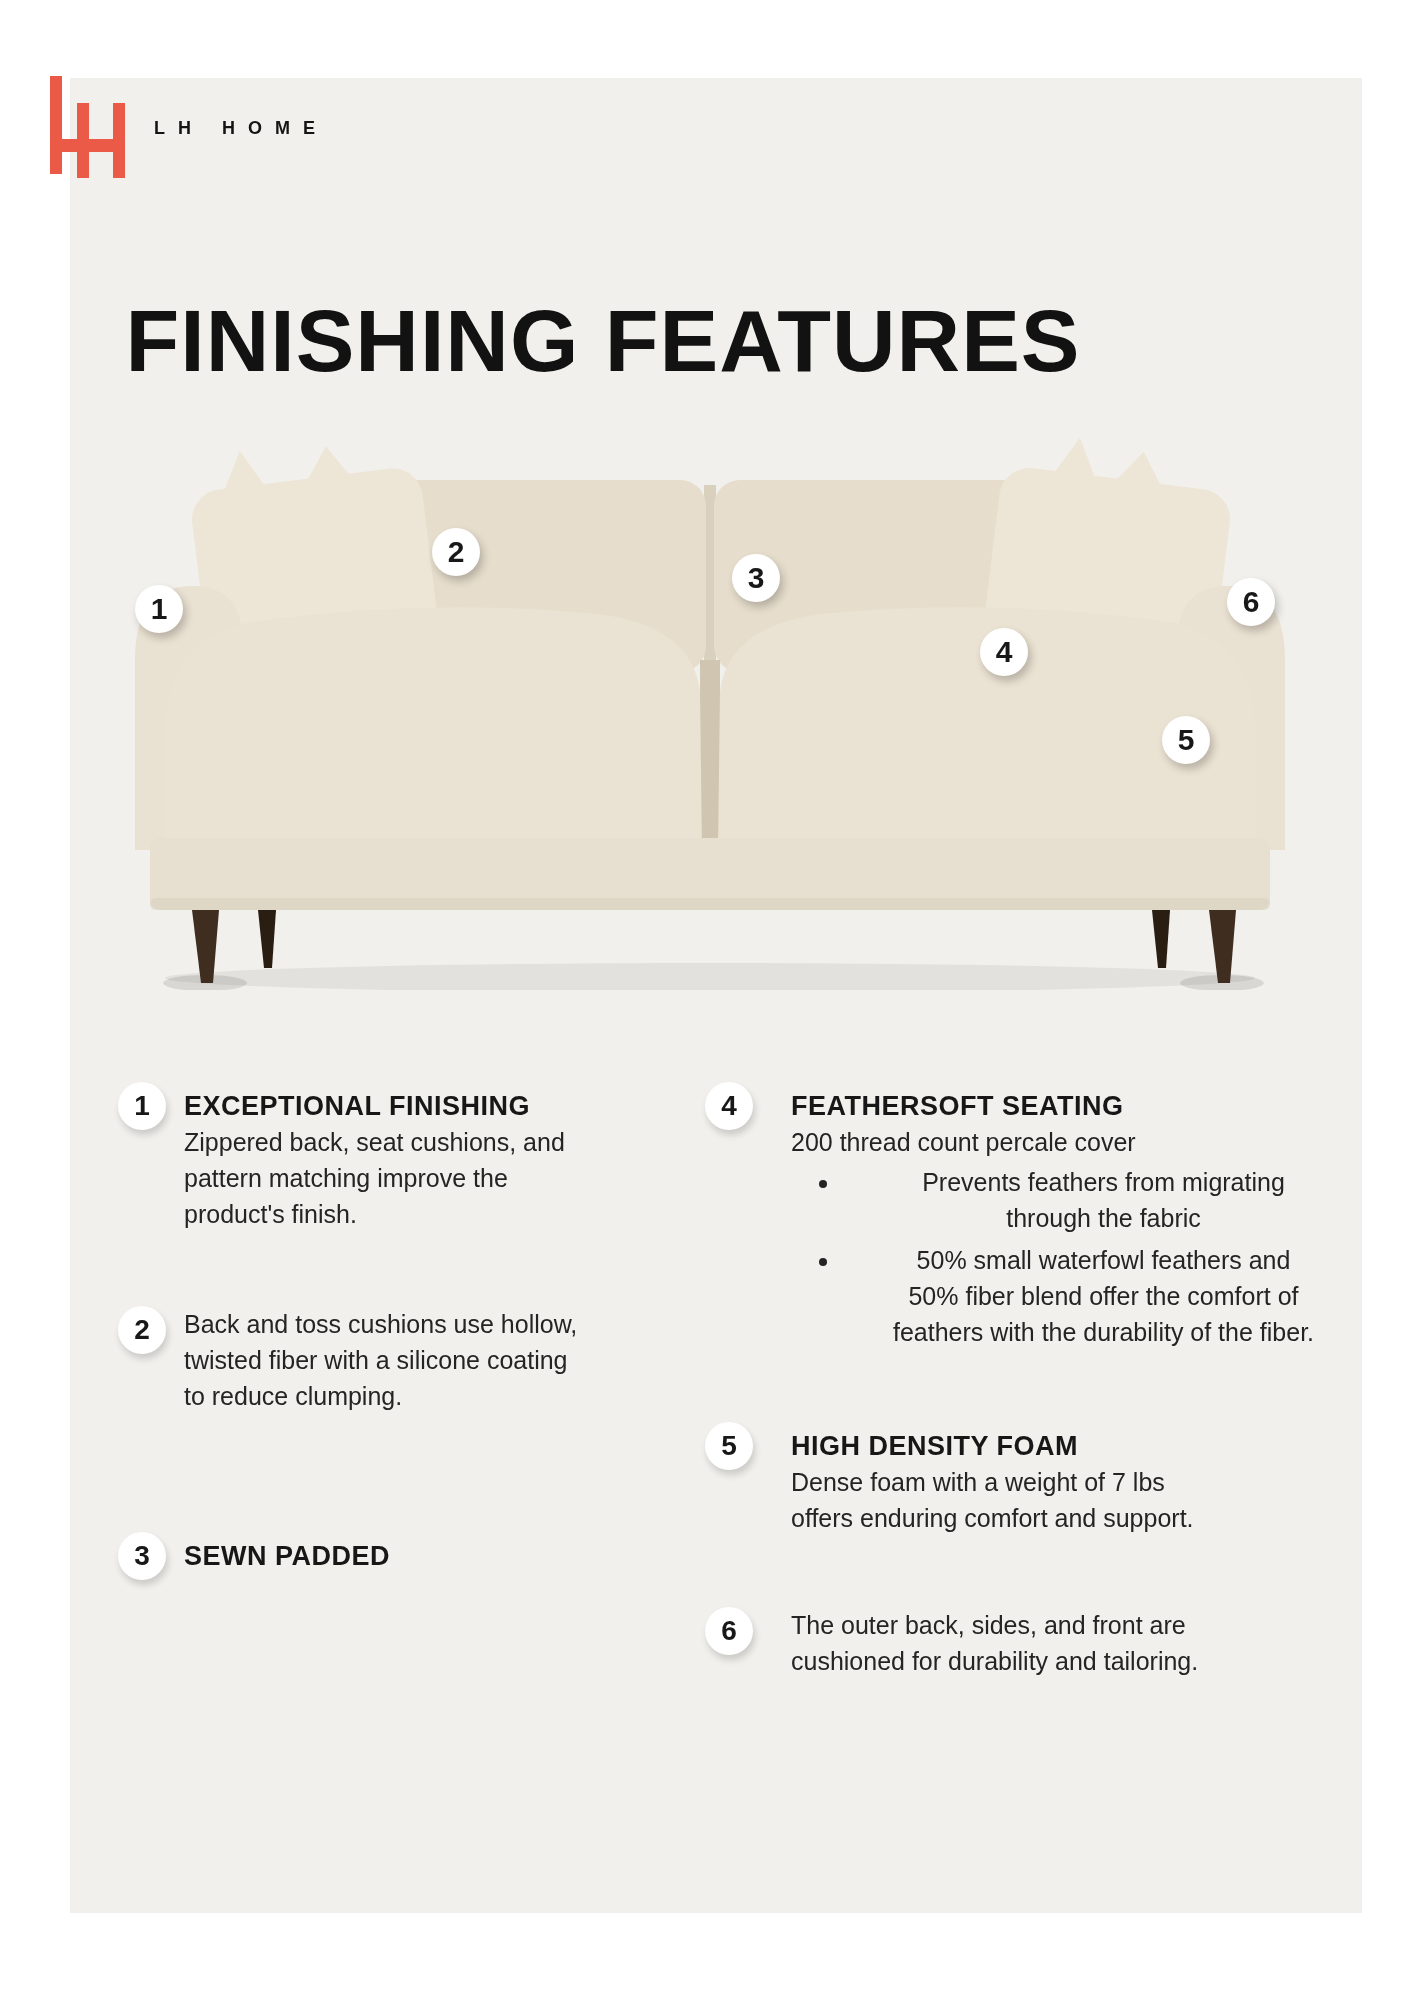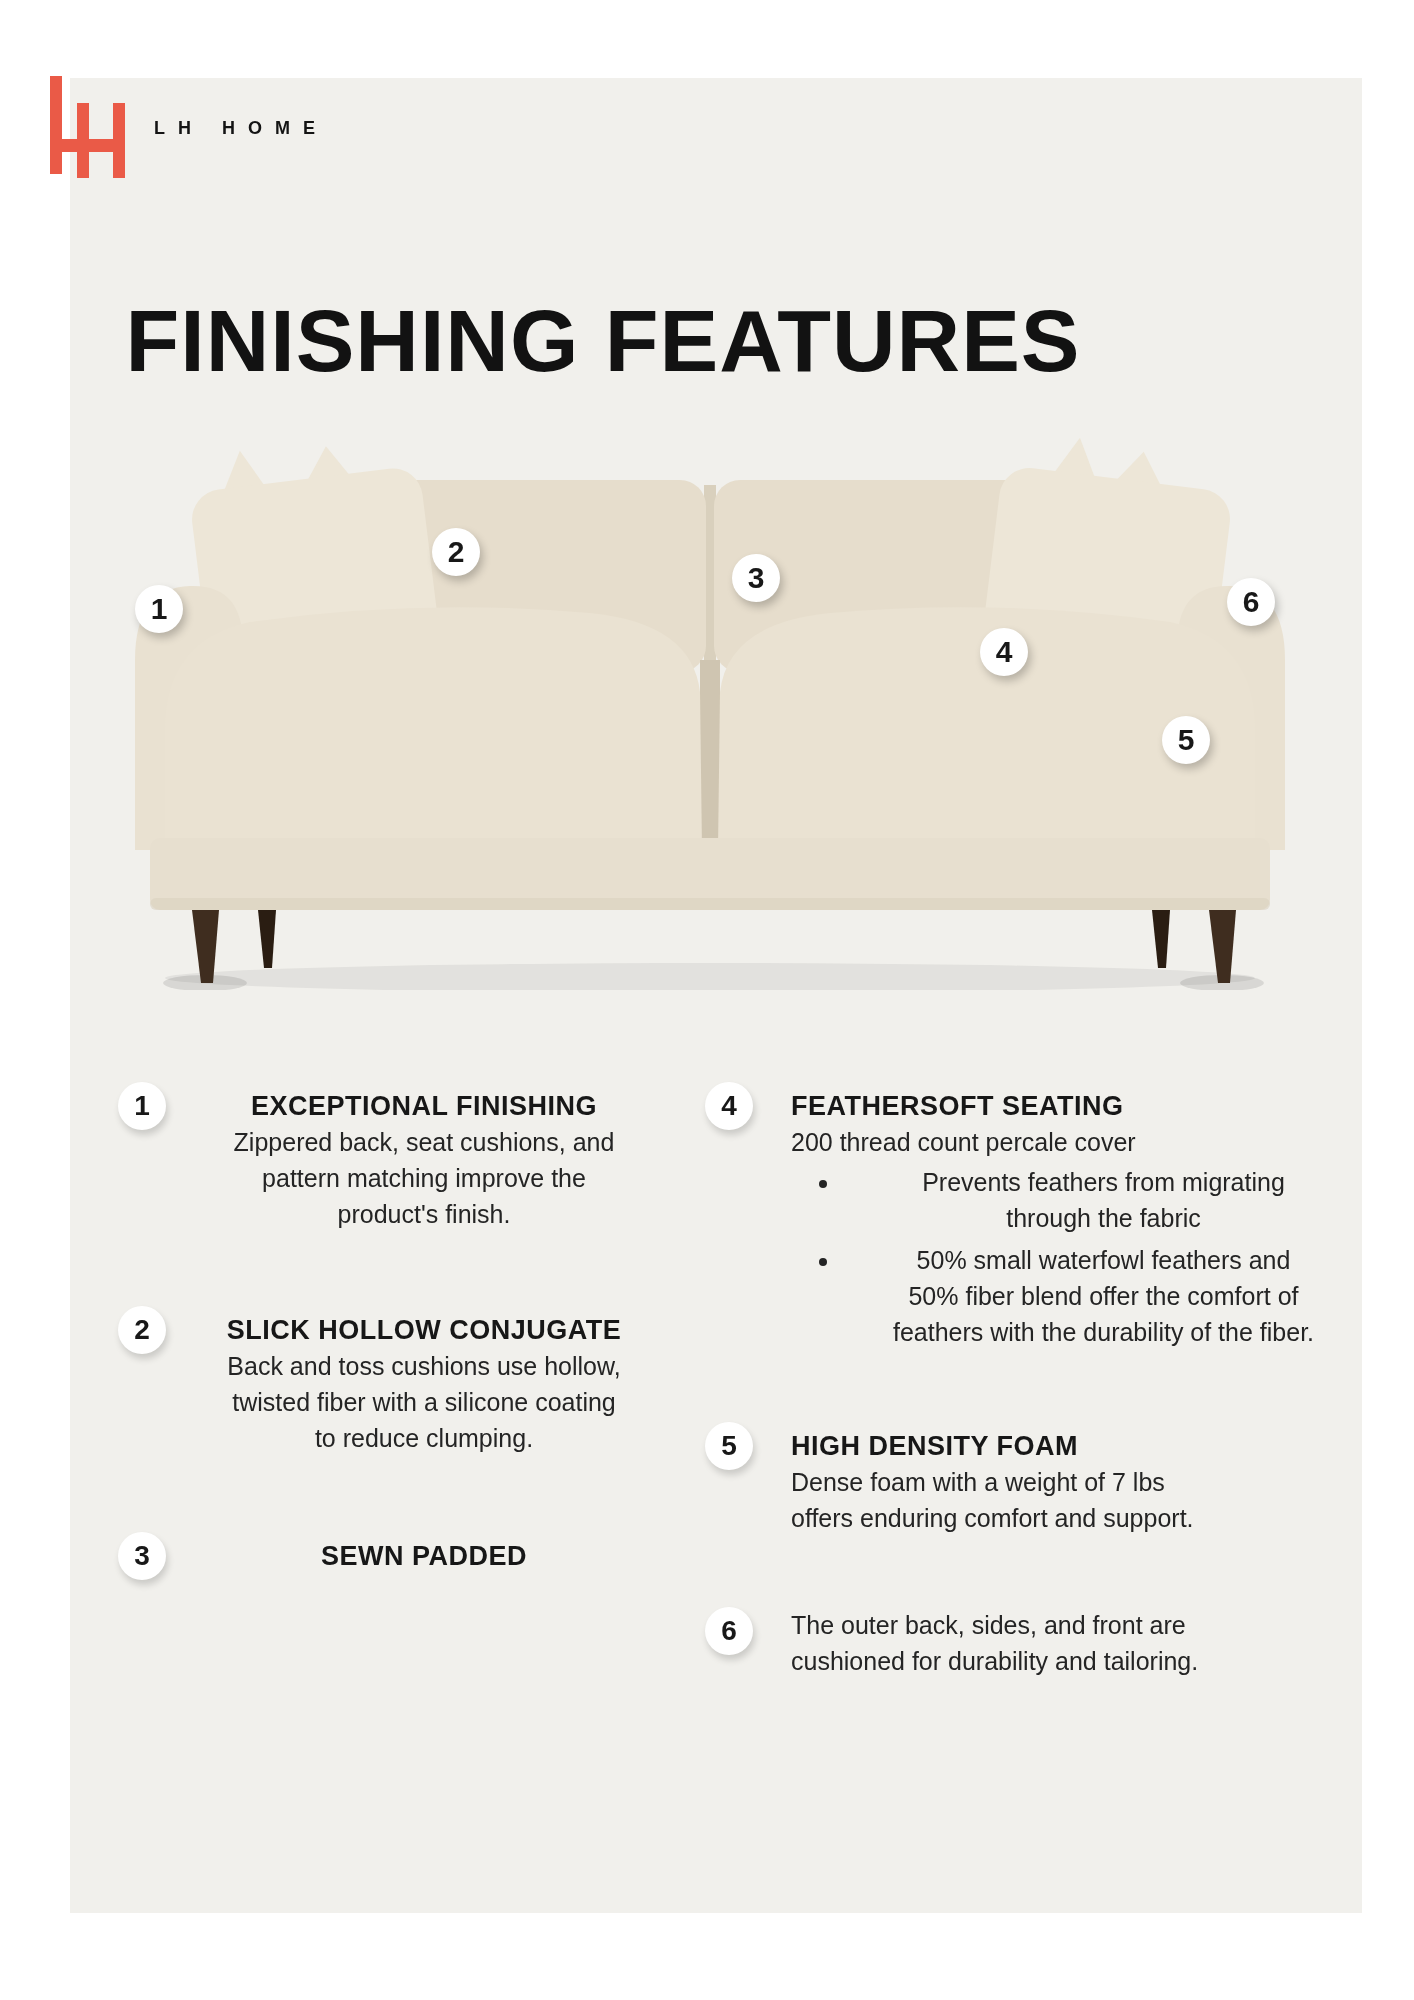--- a/index.html
+++ b/index.html
@@ -43,21 +43,21 @@
   
   .feature{position:absolute;}
   .badge{
     position:absolute;top:0;width:48px;height:48px;border-radius:50%;background:#ffffff;
     box-shadow:2px 5px 7px rgba(0,0,0,0.16);
     display:flex;align-items:center;justify-content:center;
     font-size:28px;font-weight:800;color:#181818;
   }
   .col-left .badge{left:13px;}
   .col-right .badge{left:0;}
-  .col-left .ftext{margin-left:79px;width:480px;text-align:center;}
+  .col-left .ftext{margin-left:79px;width:480px;}
   .col-right .ftext{margin-left:86px;width:575px;}
   .ftitle{
     margin:0;padding-top:6px;font-size:27px;line-height:36px;font-weight:800;
     letter-spacing:0.5px;color:#171717;
   }
   .fbody{
     margin:0;font-size:25px;line-height:36px;color:#242424;white-space:pre-line;
   }
   .fbullets{margin:4px 0 0;padding-left:50px;text-align:center;}
   .fbullets li{
@@ -142,21 +142,20 @@
     <h3 class="ftitle">EXCEPTIONAL FINISHING</h3>
     <p class="fbody">Zippered back, seat cushions, and
 pattern matching improve the
 product's finish.</p>
   </div>
 </section>
 
 <section class="feature col-left f2">
   <div class="badge">2</div>
   <div class="ftext">
-    <h3 class="ftitle">SLICK HOLLOW CONJUGATE</h3>
     <p class="fbody">Back and toss cushions use hollow,
 twisted fiber with a silicone coating
 to reduce clumping.</p>
   </div>
 </section>
 
 <section class="feature col-left f3">
   <div class="badge">3</div>
   <div class="ftext">
     <h3 class="ftitle">SEWN PADDED</h3>

